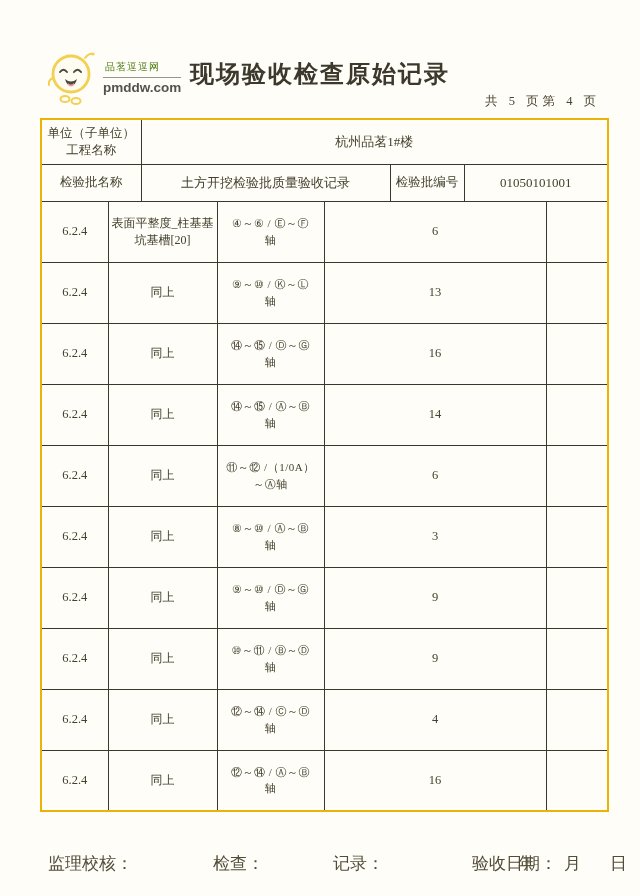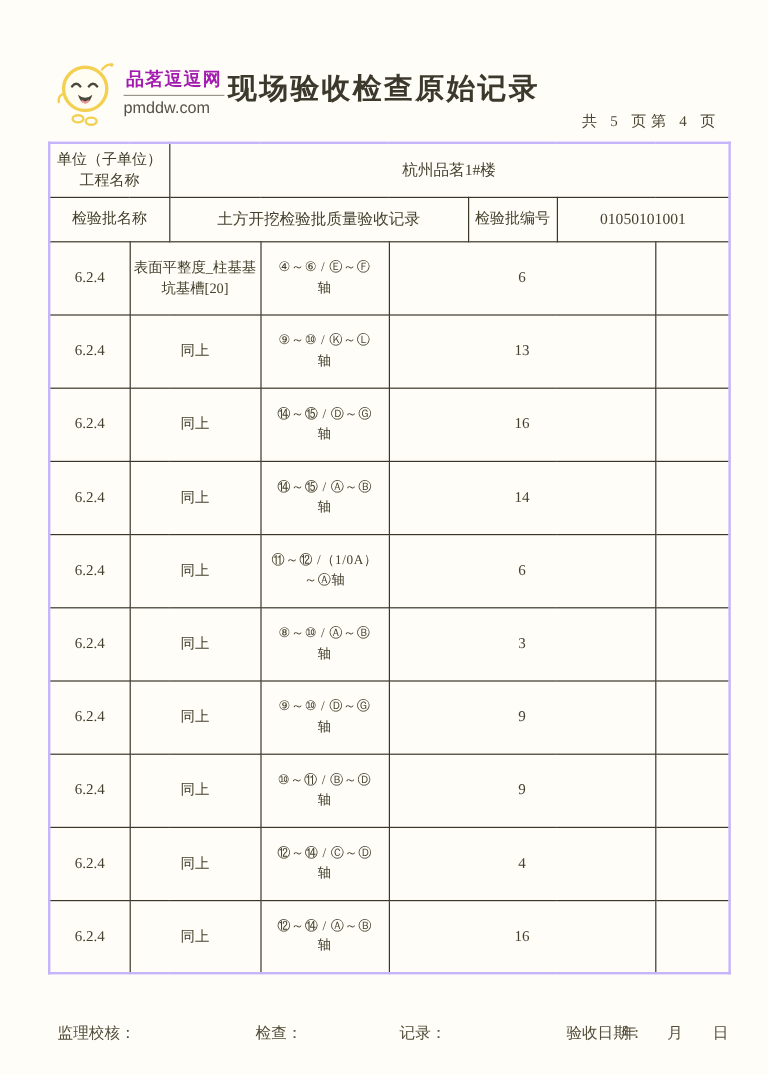--- a/index.html
+++ b/index.html
@@ -16,24 +16,24 @@
     overflow:hidden;
   }
   
   .logo {
     position:absolute; left:45px; top:46px;
     display:flex; align-items:center; gap:6px;
     font-family:"Liberation Sans","DejaVu Sans",sans-serif;
   }
   .logo-text { display:flex; flex-direction:column; }
   .logo-site {
-    font-size:15px; font-weight:bold; color:#a21caf; letter-spacing:1px;
+    font-size:10px; font-weight:normal; color:#4d7c0f; letter-spacing:1px;
     padding:0 2px 3px 2px; border-bottom:1.5px solid #9a958a;
   }
-  .logo-url { font-size:13.5px; font-weight:normal; color:#55524a; padding-top:2px; }
+  .logo-url { font-size:13.5px; font-weight:bold; color:#55524a; padding-top:2px; }
   .doc-title {
     position:absolute; left:0; top:58px; width:640px;
     text-align:center;
     font-family:"Liberation Sans","DejaVu Sans",sans-serif;
     font-size:24px; font-weight:bold; color:#3c382c; letter-spacing:2px;
   }
   .page-info {
     position:absolute; right:40px; top:93px;
     font-size:12.5px; color:#4a4431; letter-spacing:4px;
     display:flex; 
@@ -44,33 +44,33 @@
     border-collapse:collapse; table-layout:fixed;
     width:567px;
   }
   td {
     border:1.5px solid #3a372b;
     text-align:center; vertical-align:middle;
     font-size:12.5px; color:#45402d;
     padding:2px 3px;
     overflow:hidden;
   }
-  table { border:2px solid #c4b5fd; }
+  table { border:2px solid #eab308; }
   .row-a td { height:45px; }
   .row-b td { height:37px; }
   .row-h td { height:29px; }
   .row-d td { height:61px; }
   .lbl { line-height:1.35; }
   .val { font-size:13px; }
   .loc-line { line-height:1.5; font-size:11px; letter-spacing:0.5px; }
   .item-cell { line-height:1.4; font-size:12px; }
   
   .footer {
     position:absolute; left:40px; top:852px; width:568px; height:20px;
-    font-size:13px; color:#524c38;
+    font-size:17px; color:#524c38;
   }
   .footer span { position:absolute; top:0; white-space:nowrap; }
   .f1 { left:8px; }  .f2 { left:173px; } .f3 { left:293px; }
   .f4 { left:392px;margin-left:40px; } .f5 { left:478px; letter-spacing:6px; }
 </style>
 </head>
 <body>
 
 <div class="page">
 

